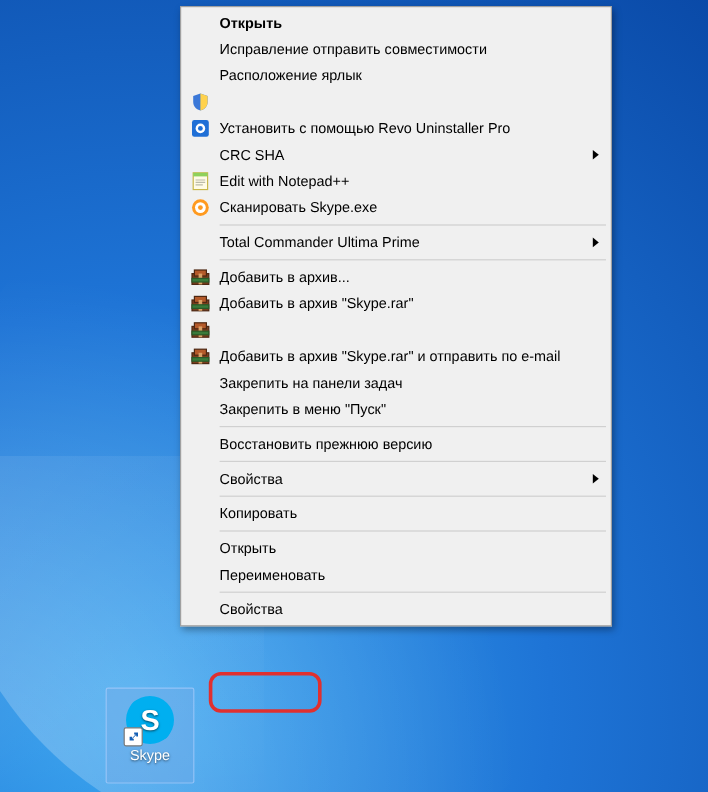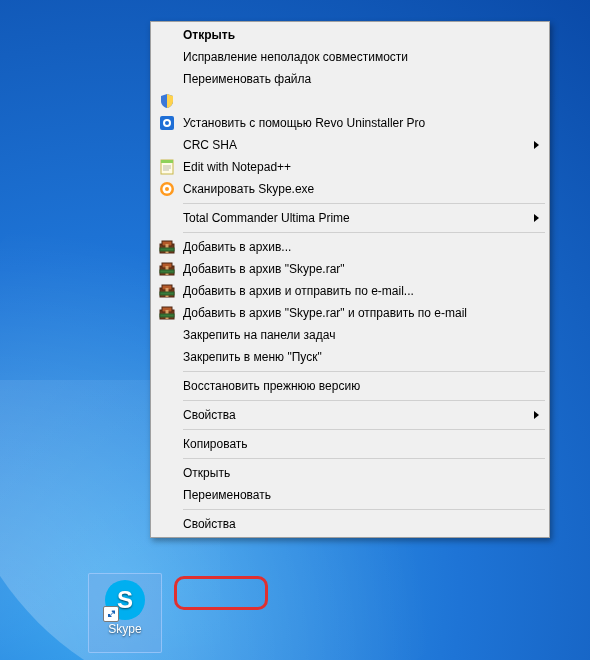--- a/index.html
+++ b/index.html
@@ -67,27 +67,26 @@
     border:1px solid #7a7a7a;
     border-radius:2px;
     display:flex; align-items:center; justify-content:center;
   }
   .shortcut-overlay svg{width:10px;height:10px;}
 
   .context-menu {
     position: absolute;
     left: 150px;
     top: 5px;
-    width: 400px;
+    width: 360px;
     background: #f0f0f0;
     border: 1px solid #a0a0a0;
     box-shadow: 2px 3px 6px rgba(0,0,0,0.35);
     padding: 2px;
     box-sizing: border-box;
-    margin-top: 16px;
   }
   .menu-item {
     display: flex;
     align-items: center;
     height: 22px;
     padding: 0 22px 0 30px;
     position: relative;
     color: #000;
     white-space: nowrap;
   }
@@ -143,24 +142,24 @@
       </div>
     </div>
     <div>Skype</div>
   </div>
 
   <div class="context-menu" id="ctx">
       <div class="menu-item bold">
         <span>Открыть</span>
       </div>
       <div class="menu-item">
-        <span>Исправление неполадок совместимости</span>
-      </div>
-      <div class="menu-item">
-        <span>Переименовать файла</span>
+        <span>Исправление отправить совместимости</span>
+      </div>
+      <div class="menu-item">
+        <span>Расположение ярлык</span>
       </div>
       <div class="menu-item">
         <span class="mi-icon">
           <svg viewBox="0 0 16 16">
             <use href="#ic-shield"></use>
           </svg>
         </span>
       </div>
       <div class="menu-item">
         <span class="mi-icon">
@@ -211,21 +210,20 @@
           </svg>
         </span>
         <span>Добавить в архив "Skype.rar"</span>
       </div>
       <div class="menu-item">
         <span class="mi-icon">
           <svg viewBox="0 0 16 16">
             <use href="#ic-winrar"></use>
           </svg>
         </span>
-        <span>Добавить в архив и отправить по e-mail...</span>
       </div>
       <div class="menu-item">
         <span class="mi-icon">
           <svg viewBox="0 0 16 16">
             <use href="#ic-winrar"></use>
           </svg>
         </span>
         <span>Добавить в архив "Skype.rar" и отправить по e-mail</span>
       </div>
       <div class="menu-item">

